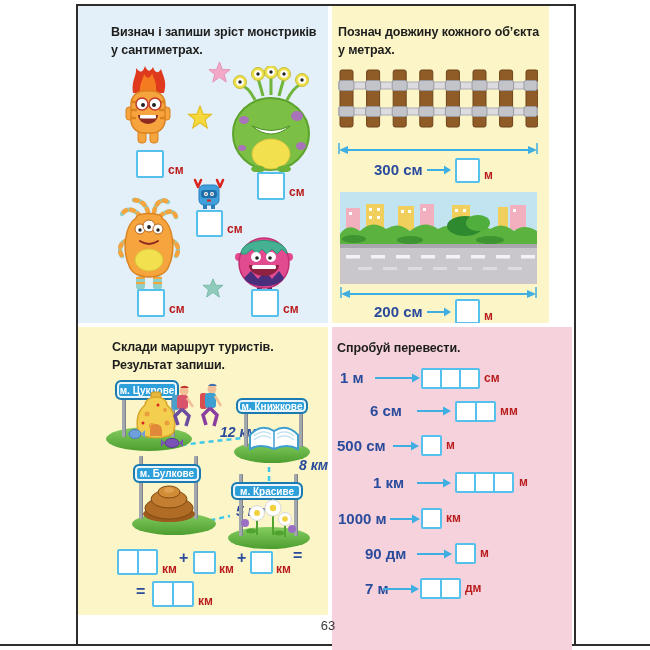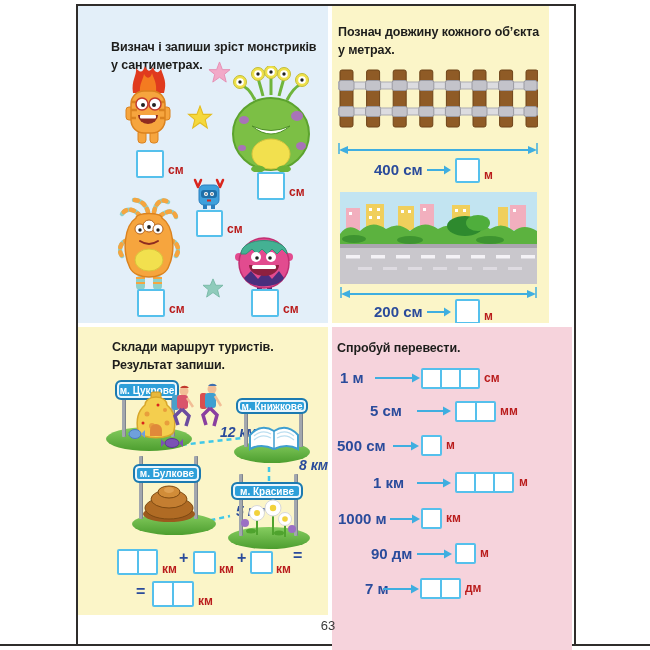--- a/index.html
+++ b/index.html
@@ -25,21 +25,21 @@
   .mound{border-radius:50%;background:linear-gradient(#86cd60,#4d9e2f);}
   .pagenum{font-size:13px;color:#3a3a3a;}
 </style>
 </head>
 <body>
 
 <div class="abs frame"></div>
 <div class="abs botline"></div>
 
 <div class="abs quad" style="left:78px;top:6px;width:250px;height:317px;background:#e3eff9;">
-  <div class="abs q-title" style="left:33px;top:17px;width:212px;margin-top:15px;">
+  <div class="abs q-title" style="left:33px;top:17px;width:212px;">
     <span>Визнач і запиши зріст монстриків</span><br>
     <span>у сантиметрах.</span>
   </div>
 
   <svg class="abs" style="left:130px;top:55px;" width="23" height="23" viewBox="0 0 24 24">
       <polygon points="12,1 15,9 23,9 17,14 19,22 12,17 5,22 7,14 1,9 9,9" fill="#f2a9c8" stroke="#e58fb4"></polygon>
     </svg>
   <svg class="abs" style="left:109px;top:99px;" width="26" height="25" viewBox="0 0 24 24">
       <polygon points="12,1 15,9 23,9 17,14 19,22 12,17 5,22 7,14 1,9 9,9" fill="#f5d83c" stroke="#e3bc20"></polygon>
     </svg>
@@ -210,21 +210,21 @@
   </svg>
 
   <svg class="abs" style="left:6px;top:137px;" width="200" height="14" viewBox="0 0 200 14">
     <line x1="1" y1="0" x2="1" y2="11" stroke="#3faee0" stroke-width="1.5"></line>
     <line x1="199" y1="0" x2="199" y2="11" stroke="#3faee0" stroke-width="1.5"></line>
     <line x1="8" y1="7" x2="192" y2="7" stroke="#3faee0" stroke-width="2"></line>
     <polygon points="1,7 10,3 10,11" fill="#3faee0"></polygon>
       <polygon points="199,7 190,3 190,11" fill="#3faee0"></polygon>
   </svg>
 
-  <span class="abs num" style="left:42px;top:155px;">400 см</span>
+  <span class="abs num" style="left:42px;top:155px;">300 см</span>
   <svg class="abs" style="left:95px;top:159px;" width="24" height="10" viewBox="0 0 24 10">
       <line x1="0" y1="5" x2="17" y2="5" stroke="#3faee0" stroke-width="2"></line>
       <polygon points="17,.5 24,5 17,9.5" fill="#3faee0"></polygon>
     </svg>
   <div class="abs bx" style="left:123px;top:152px;width:25px;height:25px;"></div>
   <span class="abs u" style="left:152px;top:162px;">м</span>
 
   <svg class="abs" style="left:8px;top:186px;" width="197" height="92" viewBox="0 0 197 92">
     <rect x="0" y="0" width="197" height="42" fill="#c2e4f1"></rect>
     <g>
@@ -445,21 +445,21 @@
       <line x1="0" y1="5" x2="37" y2="5" stroke="#3faee0" stroke-width="2"></line>
       <polygon points="37,.5 45,5 37,9.5" fill="#3faee0"></polygon>
     </svg>
   <div class="abs bx cells" style="left:89px;top:41px;width:59px;height:21px;">
       <i></i>
       <i></i>
       <i></i>
     </div>
   <span class="abs u" style="left:152px;top:44px;">см</span>
 
-  <span class="abs num" style="left:38px;top:75px;">5 см</span>
+  <span class="abs num" style="left:38px;top:75px;">6 см</span>
   <svg class="abs" style="left:85px;top:79px;" width="34" height="10" viewBox="0 0 34 10">
       <line x1="0" y1="5" x2="26" y2="5" stroke="#3faee0" stroke-width="2"></line>
       <polygon points="26,.5 34,5 26,9.5" fill="#3faee0"></polygon>
     </svg>
   <div class="abs bx cells" style="left:123px;top:74px;width:41px;height:21px;">
       <i></i>
       <i></i>
     </div>
   <span class="abs u" style="left:168px;top:77px;">мм</span>
 
@@ -484,21 +484,21 @@
   <span class="abs u" style="left:187px;top:148px;">м</span>
 
   <span class="abs num" style="left:6px;top:183px;">1000 м</span>
   <svg class="abs" style="left:58px;top:187px;" width="30" height="10" viewBox="0 0 30 10">
       <line x1="0" y1="5" x2="22" y2="5" stroke="#3faee0" stroke-width="2"></line>
       <polygon points="22,.5 30,5 22,9.5" fill="#3faee0"></polygon>
     </svg>
   <div class="abs bx" style="left:89px;top:181px;width:21px;height:21px;"></div>
   <span class="abs u" style="left:114px;top:184px;">км</span>
 
-  <span class="abs num" style="left:39px;top:218px;text-align:right;">90 дм</span>
+  <span class="abs num" style="left:33px;top:218px;text-align:right;">90 дм</span>
   <svg class="abs" style="left:85px;top:222px;" width="35" height="10" viewBox="0 0 35 10">
       <line x1="0" y1="5" x2="27" y2="5" stroke="#3faee0" stroke-width="2"></line>
       <polygon points="27,.5 35,5 27,9.5" fill="#3faee0"></polygon>
     </svg>
   <div class="abs bx" style="left:123px;top:216px;width:21px;height:21px;"></div>
   <span class="abs u" style="left:148px;top:219px;">м</span>
 
   <span class="abs num" style="left:16px;top:253px;margin-left:17px;">7 м</span>
   <svg class="abs" style="left:51px;top:257px;" width="36" height="10" viewBox="0 0 36 10">
       <line x1="0" y1="5" x2="28" y2="5" stroke="#3faee0" stroke-width="2"></line>

